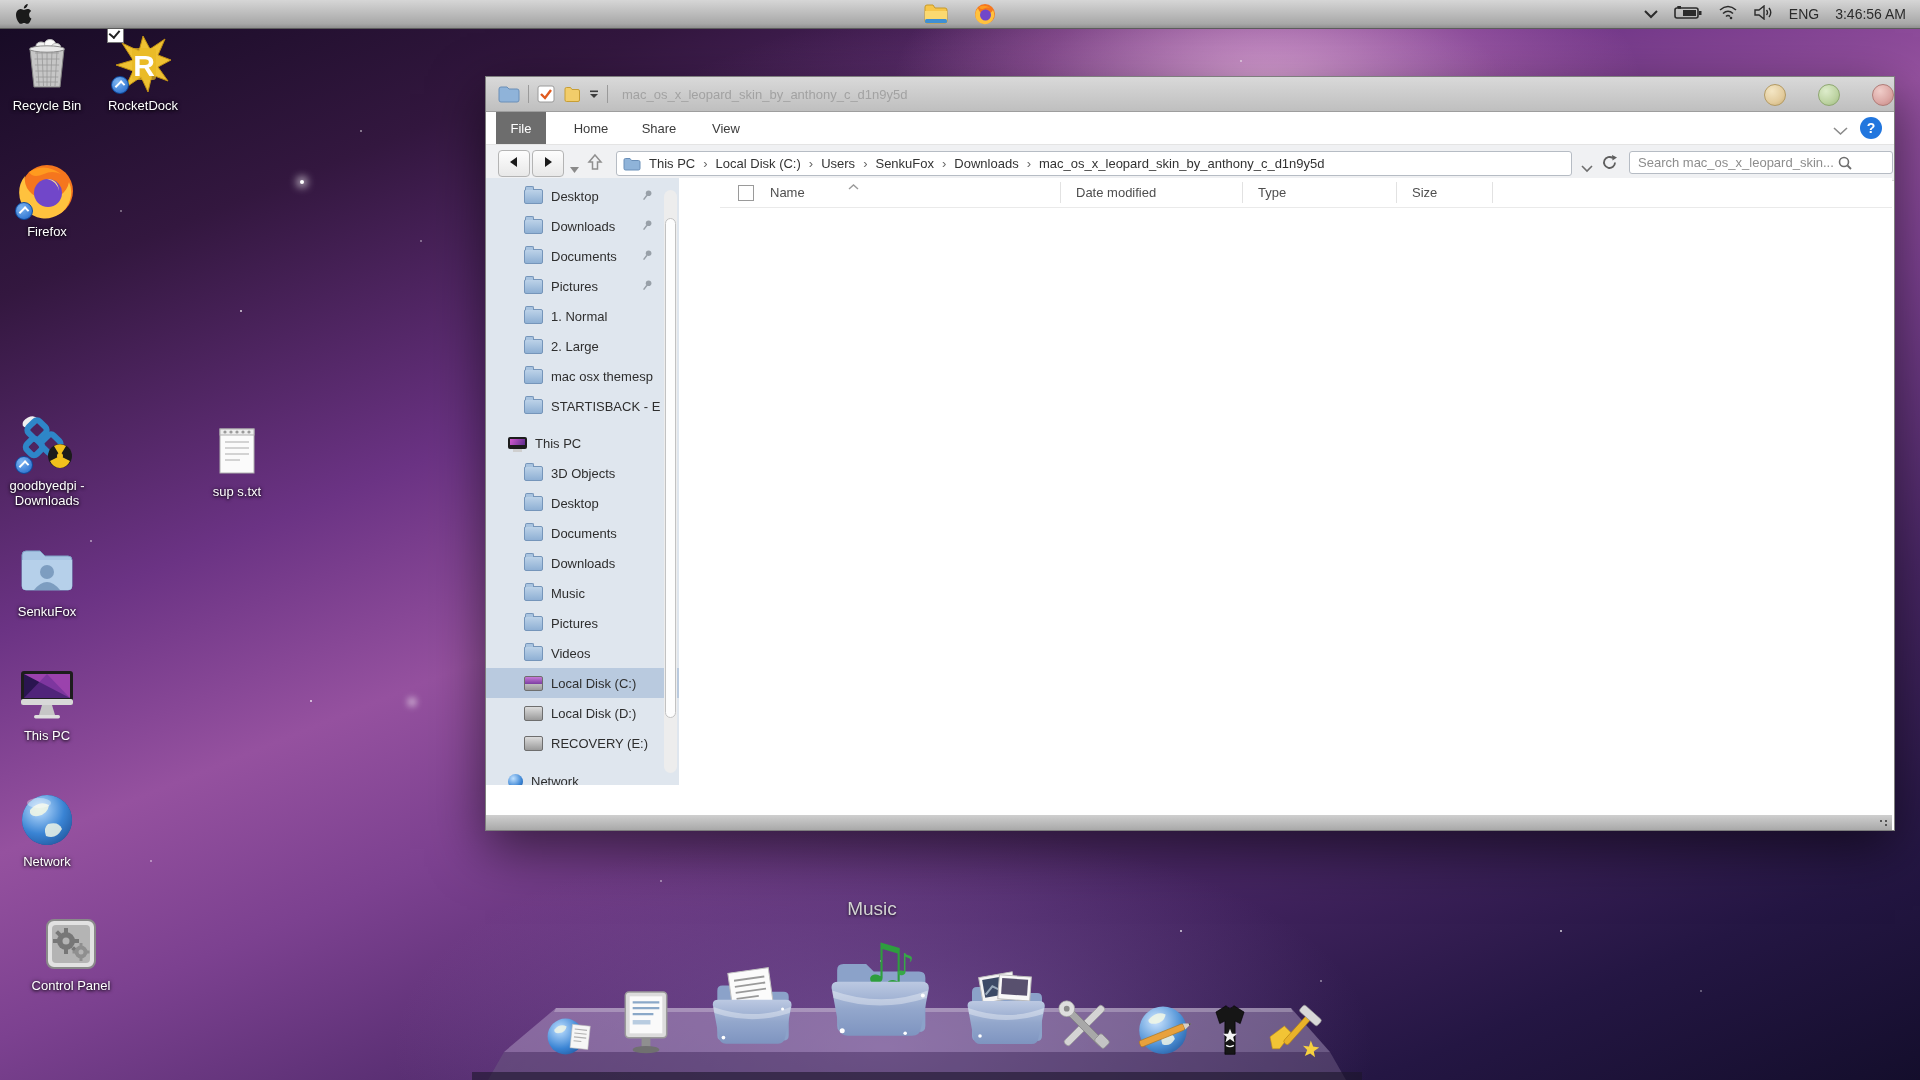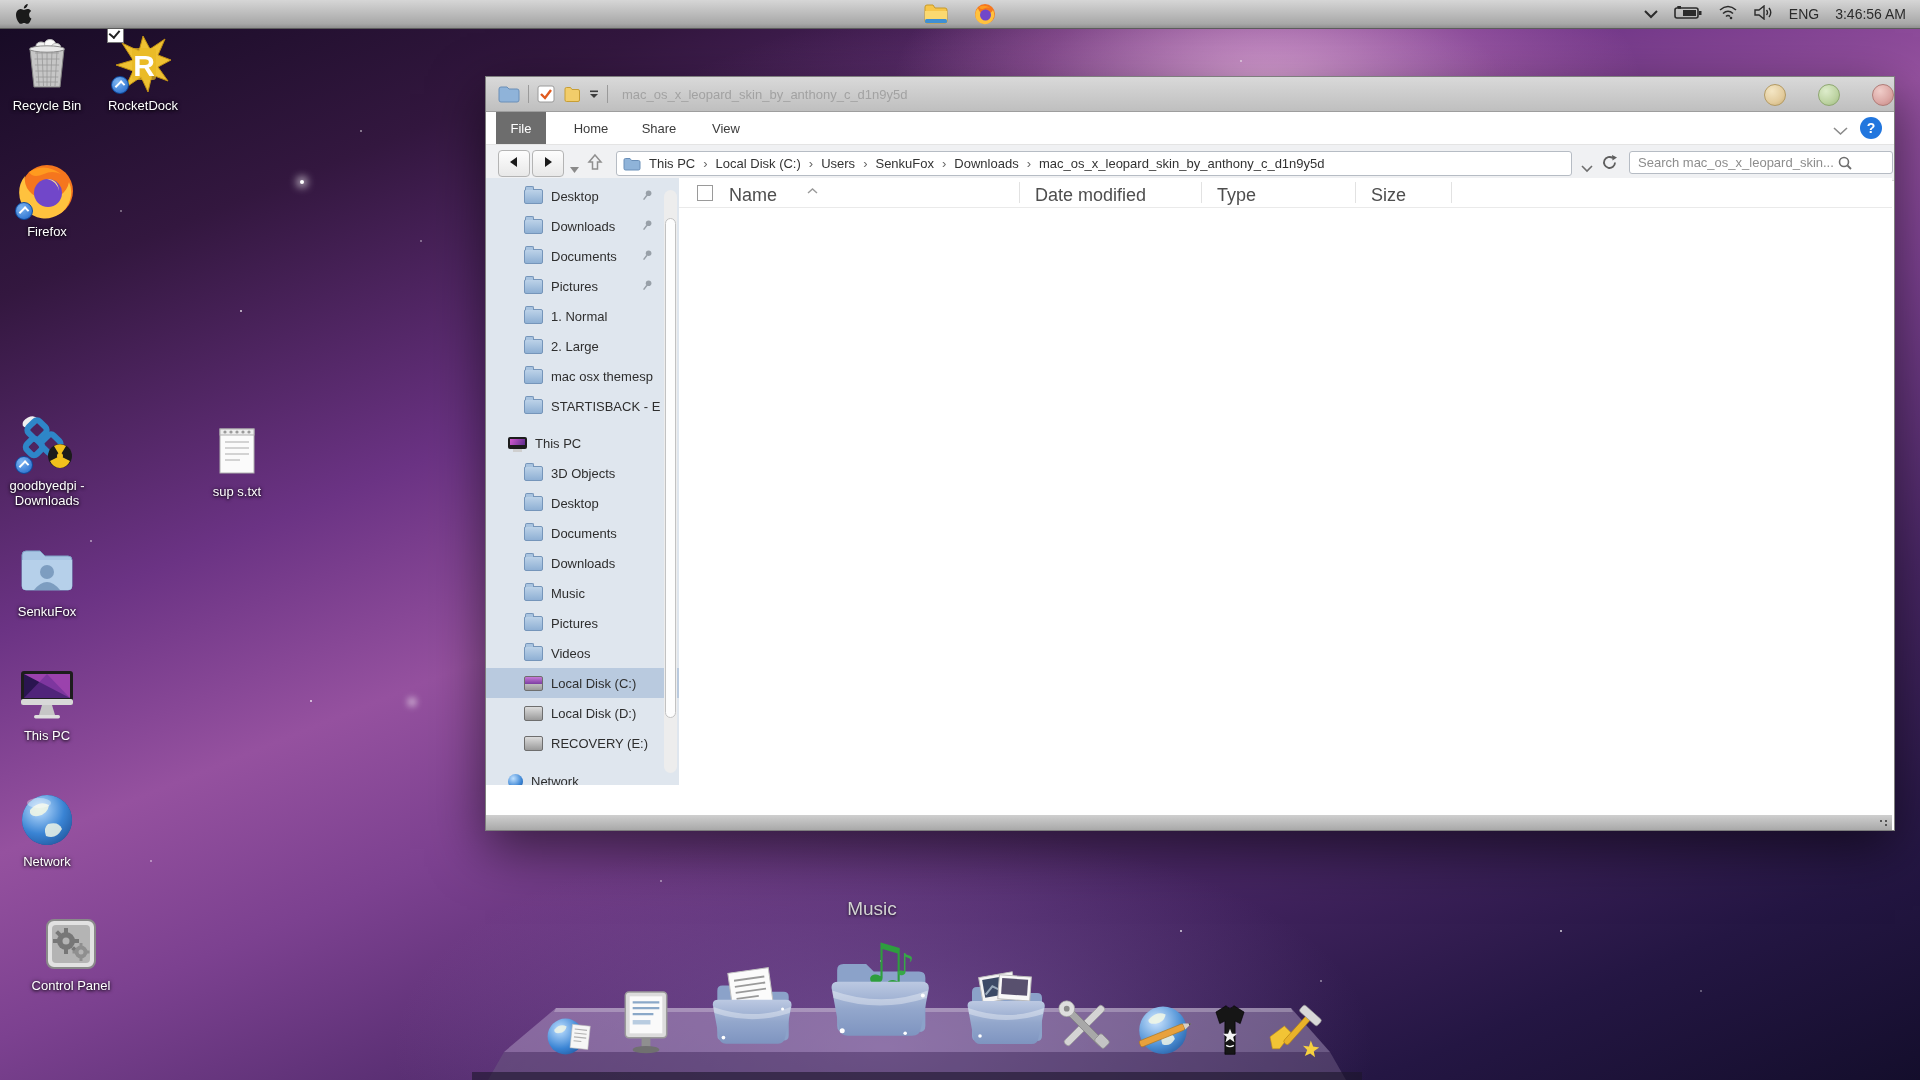--- a/index.html
+++ b/index.html
@@ -62,21 +62,21 @@
   .mag{position:absolute;left:1352px;top:11px;}
   .main{position:absolute;left:0;top:101px;width:1406px;height:607px;overflow:hidden;}
   .sidebar{position:absolute;left:0;top:0;width:193px;height:607px;background:#dfe6ee;overflow:hidden;padding-top:3px;box-sizing:border-box;}
   .srow{position:relative;height:30px;display:flex;align-items:center;padding-left:38px;font-size:13px;color:#2e2e2e;gap:8px;}
   .srow.top{padding-left:22px;}
   .srow.sel{background:#b9cadf;}
   .pin{margin-left:auto;margin-right:26px;}
   .sbar{position:absolute;right:2px;top:12px;width:13px;height:583px;background:#ededed;border-radius:7px;}
   .sthumb{position:absolute;left:1px;top:28px;width:11px;height:500px;background:#fdfdfd;border:1px solid #c2c2c2;border-radius:6px;box-sizing:border-box;}
   .files{position:absolute;left:193px;top:0;width:1213px;height:607px;background:#fff;}
-  .fhead{position:relative;height:29px;border-bottom:1px solid #eaeaea;font-size:18px;color:#4e4e4e;}
+  .fhead{position:relative;height:29px;border-bottom:1px solid #eaeaea;font-size:13px;color:#4e4e4e;margin-left:41px;}
   .fh{position:absolute;top:7px;}
   .fdiv{position:absolute;top:4px;width:1px;height:21px;background:#e2e2e2;}
   .hchk{position:absolute;left:18px;top:7px;width:14px;height:14px;border:1px solid #9a9a9a;background:#fff;}
   .empty{position:absolute;left:0;top:54px;width:100%;text-align:center;color:#8a8a8a;font-size:13px;}
   .statusbar{position:absolute;left:0;top:708px;width:1406px;height:30px;background:#fff;border-top:1px solid #e2e2e2;font-size:12px;color:#3f3f3f;}
   .stext{position:absolute;left:16px;top:8px;}
   .viewbtn{position:absolute;top:3px;width:26px;height:24px;border:1px solid #c9c9c9;background:#fdfdfd;}
   .bottombar{position:absolute;left:0;top:738px;width:1406px;height:15px;background:linear-gradient(#cfcfcf,#a9a9a9);}
   .grip{position:absolute;right:3px;top:4px;width:10px;height:8px;
     background:radial-gradient(circle 1.2px at 2px 2px,#555 1.2px,transparent 1.3px),

